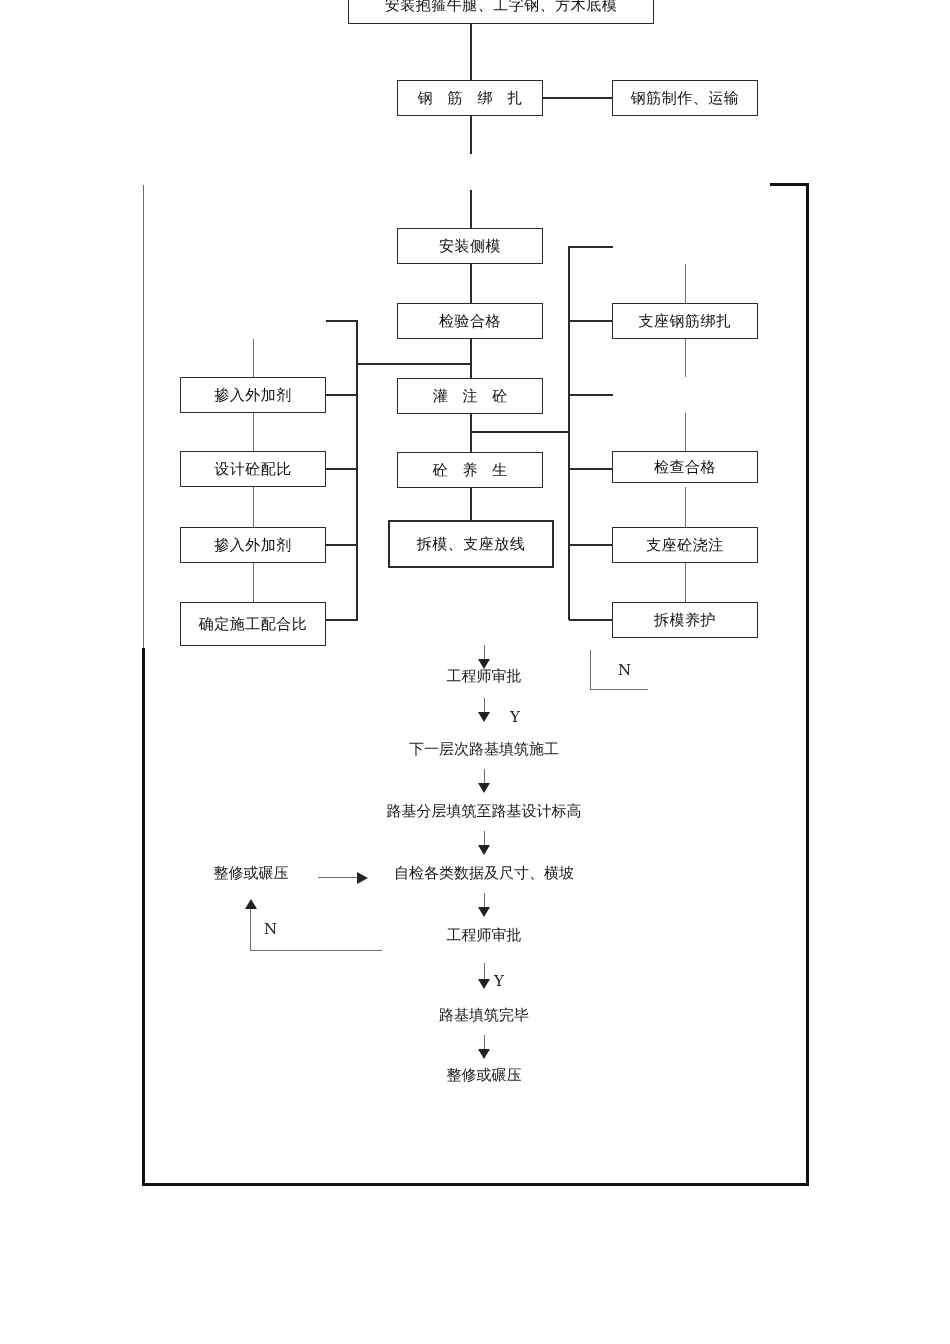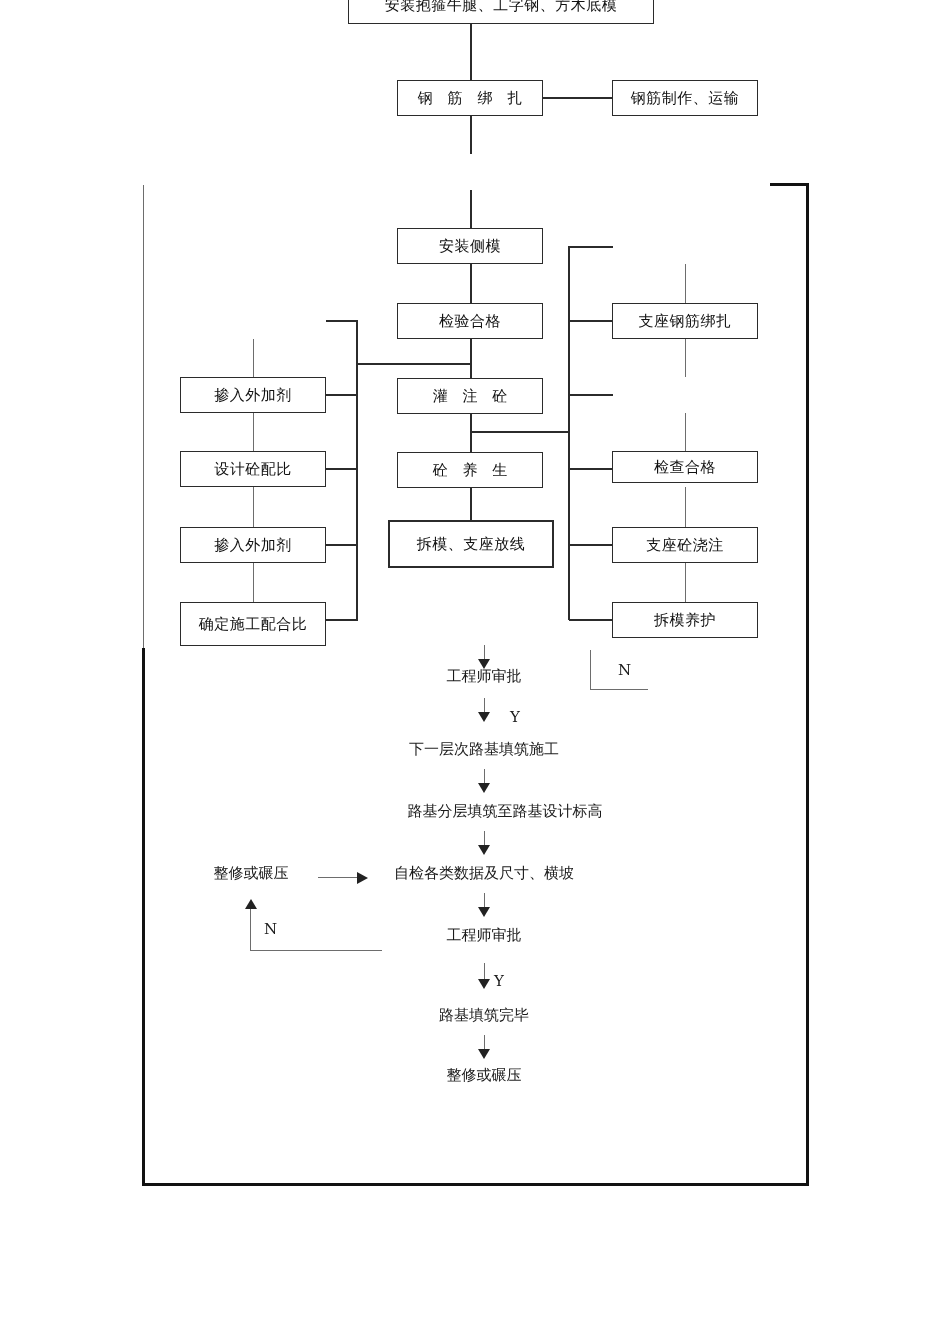--- a/index.html
+++ b/index.html
@@ -223,21 +223,21 @@
 
   <div class="vline thin" style="left:484px; top:698px; height:18px;"></div>
   <div class="arrow-down" style="left:478px; top:712px;"></div>
   <div class="yn-label" style="left:510px; top:708px;">Y</div>
 
   <div class="flow-label" style="left:384px; top:740px; width:200px;">下一层次路基填筑施工</div>
 
   <div class="vline thin" style="left:484px; top:769px; height:18px;"></div>
   <div class="arrow-down" style="left:478px; top:783px;"></div>
 
-  <div class="flow-label" style="left:395px; top:802px; width:220px;">路基分层填筑至路基设计标高</div>
+  <div class="flow-label" style="left:374px; top:802px; width:220px;">路基分层填筑至路基设计标高</div>
 
   <div class="vline thin" style="left:484px; top:831px; height:18px;"></div>
   <div class="arrow-down" style="left:478px; top:845px;"></div>
 
   <div class="flow-label" style="left:379px; top:864px; width:210px;">自检各类数据及尺寸、横坡</div>
 
   <div class="flow-label" style="left:196px; top:864px; width:110px;font-family:Liberation Serif, serif;">整修或碾压</div>
   <div class="hline thin" style="left:318px; top:877px; width:42px;"></div>
   <div class="arrow-right" style="left:357px; top:872px;"></div>
 

